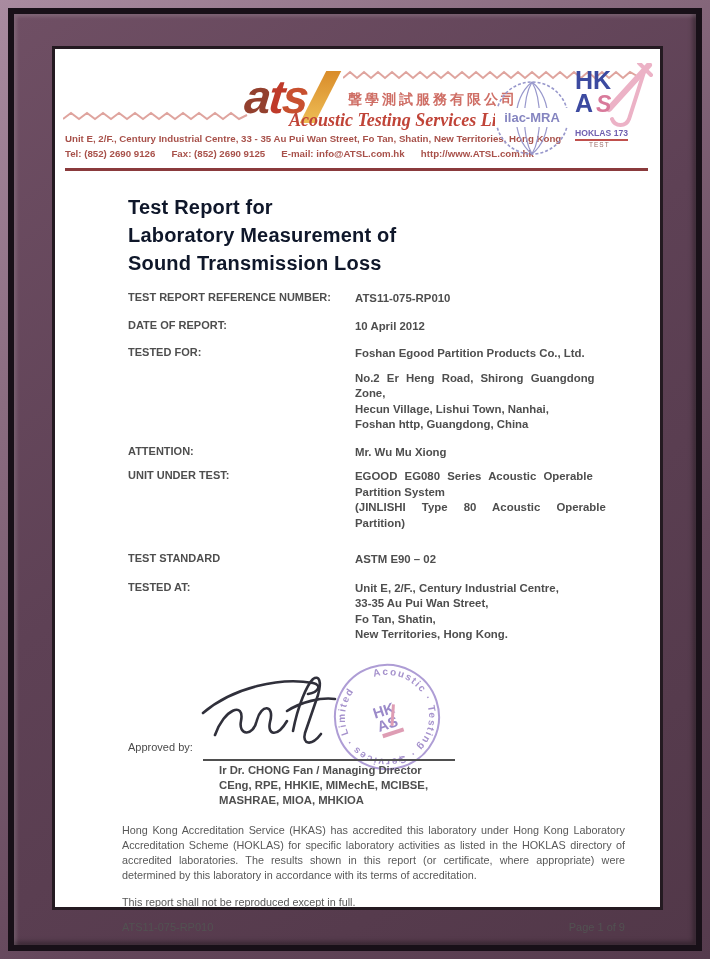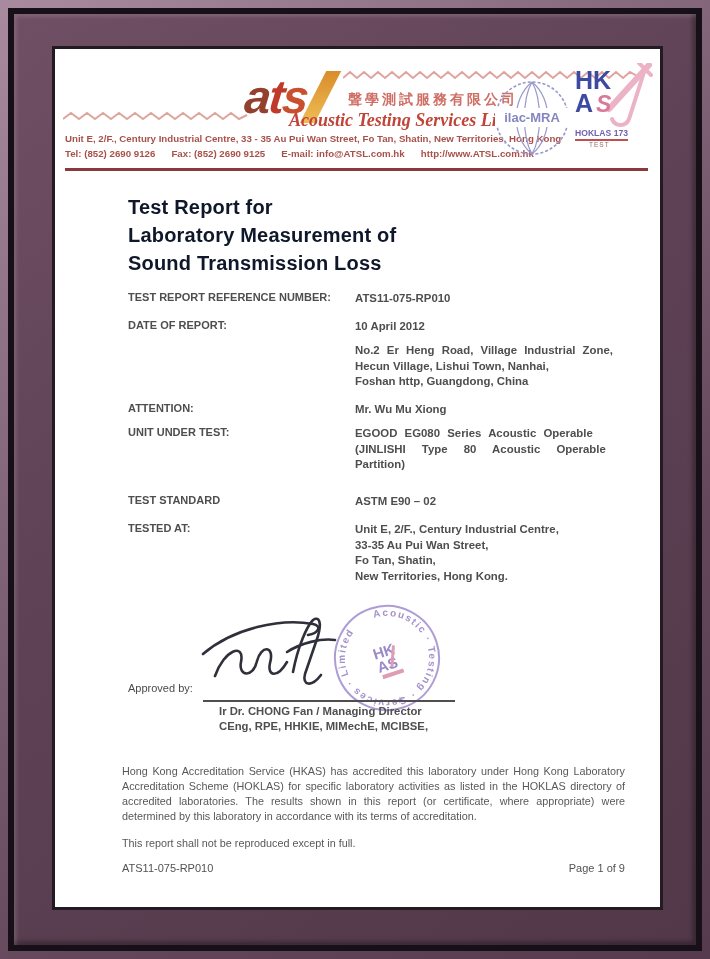--- a/index.html
+++ b/index.html
@@ -147,39 +147,44 @@
     <div class="field-row mt14">
       <div class="field-label">TEST REPORT REFERENCE NUMBER:</div>
       <div class="field-value">ATS11-075-RP010</div>
     </div>
 
     <div class="field-row mt12">
       <div class="field-label">DATE OF REPORT:</div>
       <div class="field-value">10 April 2012</div>
     </div>
 
+    <div class="field-row mt12">
+      <div class="field-label">TESTED FOR:</div>
+      <div class="field-value">Foshan Egood Partition Products Co., Ltd.</div>
+    </div>
 
     <div class="field-row mt9">
       <div class="field-label"></div>
       <div class="field-value">
-        <div class="sp-sm">No.2 Er Heng Road, Village Industrial Zone,</div>
+        <div class="sp-sm">No.2 Er Heng Road, Shirong Guangdong Zone,</div>
         <div>Hecun Village, Lishui Town, Nanhai,</div>
         <div>Foshan http, Guangdong, China</div>
       </div>
     </div>
 
     <div class="field-row mt4">
       <div class="field-label">ATTENTION:</div>
       <div class="field-value">Mr. Wu Mu Xiong</div>
     </div>
 
     <div class="field-row mt9">
       <div class="field-label">UNIT UNDER TEST:</div>
       <div class="field-value">
         <div class="sp-sm">EGOOD EG080 Series Acoustic Operable</div>
+        <div>Partition System</div>
         <div class="sp-lg">(JINLISHI Type 80 Acoustic Operable</div>
         <div>Partition)</div>
       </div>
     </div>
 
     <div class="field-row mt21">
       <div class="field-label">TEST STANDARD</div>
       <div class="field-value">ASTM E90 – 02</div>
     </div>
 
@@ -220,20 +225,21 @@
         <path d="M66,46 L58,66" stroke="#d98ca8" stroke-width="3" fill="none"></path>
         <rect x="46" y="71" width="22" height="4" fill="#d98ca8"></rect>
       </g>
     </svg>
 
     <div class="approved-label">Approved by:</div>
     <div class="sig-line"></div>
     <div class="name-block">
       <div>Ir Dr. CHONG Fan / Managing Director</div>
       <div>CEng, RPE, HHKIE, MIMechE, MCIBSE,</div>
+      <div>MASHRAE, MIOA, MHKIOA</div>
     </div>
   </div>
 
   <div class="doc-footer">
     <div class="accred">Hong Kong Accreditation Service (HKAS) has accredited this laboratory under Hong Kong Laboratory Accreditation Scheme (HOKLAS) for specific laboratory activities as listed in the HOKLAS directory of accredited laboratories. The results shown in this report (or certificate, where appropriate) were determined by this laboratory in accordance with its terms of accreditation.</div>
     <div class="note">This report shall not be reproduced except in full.</div>
     <div class="bottom-row">
       <span>ATS11-075-RP010</span>
       <span>Page 1 of 9</span>
     </div>

